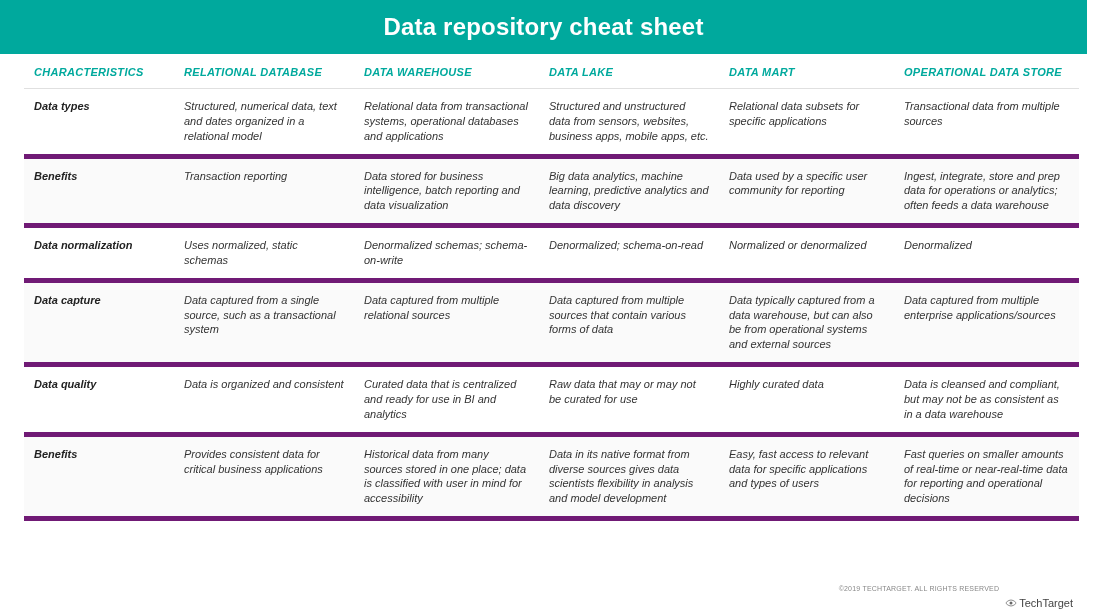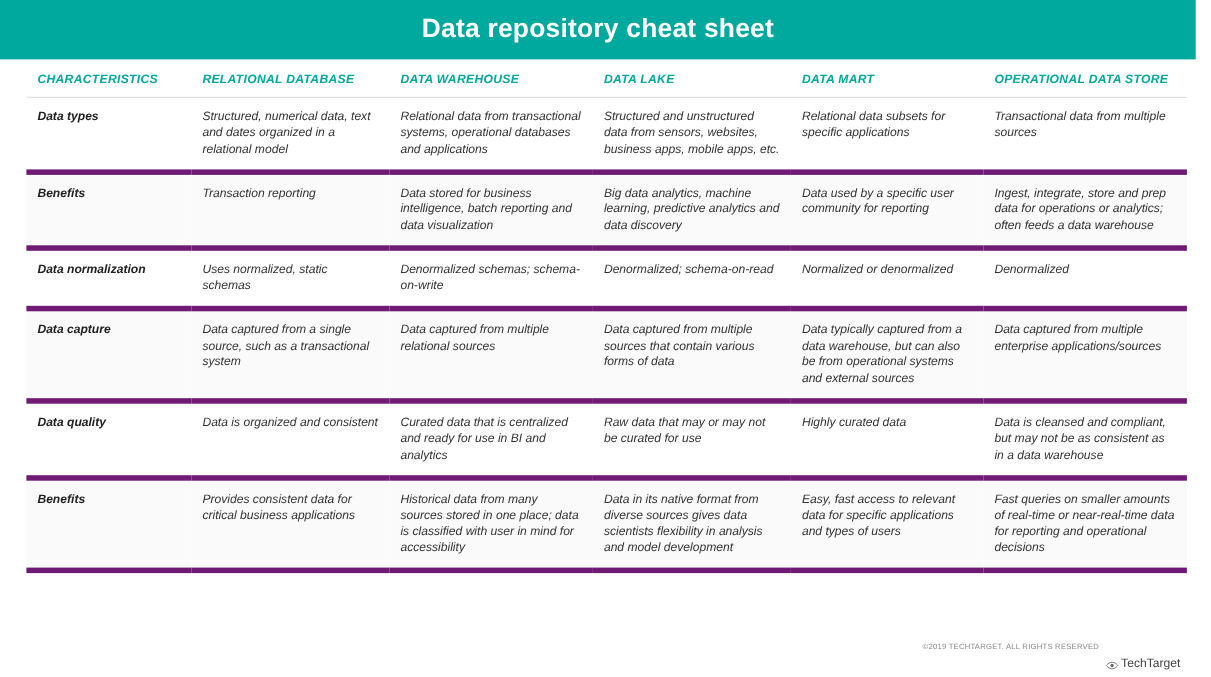--- a/index.html
+++ b/index.html
@@ -84,21 +84,21 @@
   .footer .copy {
     font-size: 7px;
     color: #888;
     letter-spacing: 0.2px;
   }
   .footer .brand {
     font-size: 11px;
     color: #444;
     font-weight: 500;
     display: flex;
-    align-items: flex-end;
+    align-items: center;
     gap: 2px;
     margin-top: 29px;
   }
   .footer .eye {
     display: inline-block;
     width: 12px;
     height: 8px;
   }
   .footer .eye svg { display: block; }
 </style>

